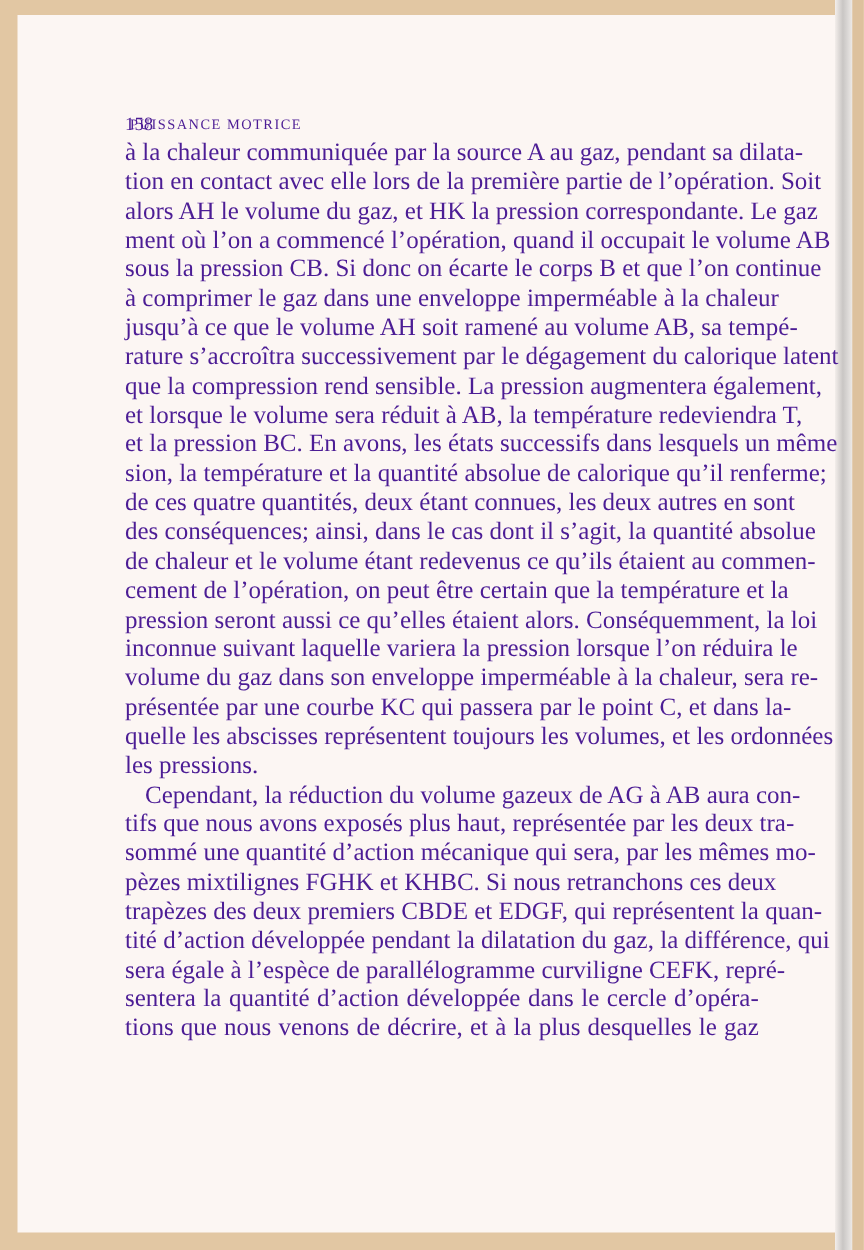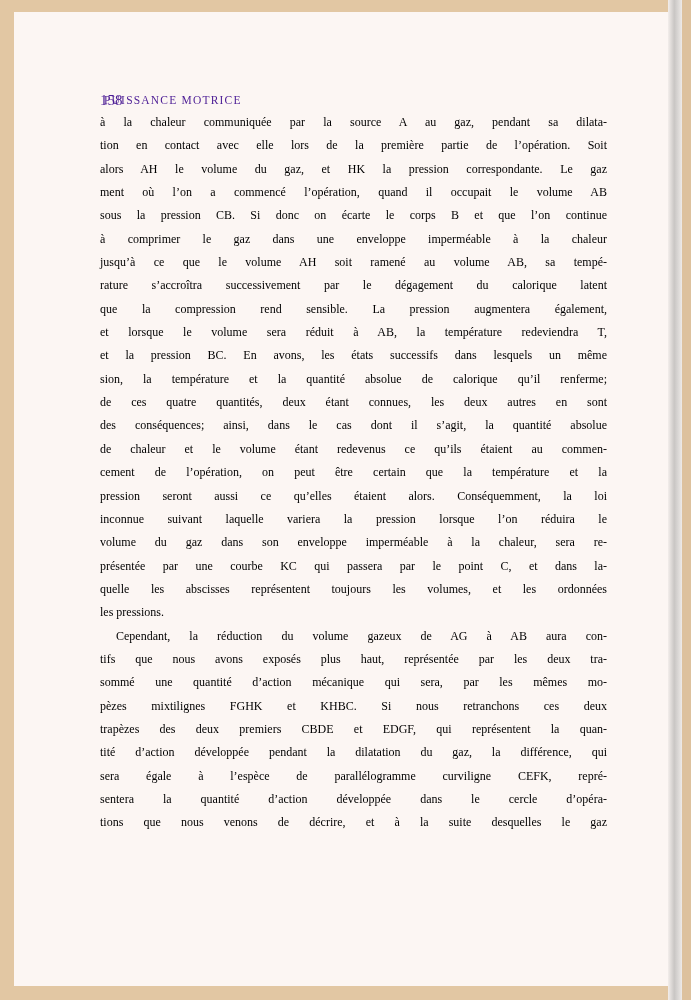--- a/index.html
+++ b/index.html
@@ -62,23 +62,23 @@
       font-family: "Liberation Serif", "DejaVu Serif", serif;
       font-size: 11.5px;
       letter-spacing: 1.2px;
       padding-left: 4px;
     }
     .text-block {
       position: absolute;
       left: 100px;
       top: 111px;
       width: 507px;
-      color: #000000;
+      color: #4c1d95;
       font-family: "Liberation Serif", "DejaVu Serif", serif;
-      font-size: 12px;
+      font-size: 20px;
       line-height: 23.35px;
     }
     .line {
       display: block;
       white-space: nowrap;
       text-align: justify;
       text-align-last: justify;
       height: 23.35px;
     }
     .line.last {
@@ -127,15 +127,15 @@
     </div>
   <div id="para-1">
       <span class="line indent">Cependant, la réduction du volume gazeux de AG à AB aura con-</span>
       <span class="line">tifs que nous avons exposés plus haut, représentée par les deux tra-</span>
       <span class="line">sommé une quantité d’action mécanique qui sera, par les mêmes mo-</span>
       <span class="line">pèzes mixtilignes FGHK et KHBC. Si nous retranchons ces deux</span>
       <span class="line">trapèzes des deux premiers CBDE et EDGF, qui représentent la quan-</span>
       <span class="line">tité d’action développée pendant la dilatation du gaz, la différence, qui</span>
       <span class="line">sera égale à l’espèce de parallélogramme curviligne CEFK, repré-</span>
       <span class="line">sentera la quantité d’action développée dans le cercle d’opéra-</span>
-      <span class="line">tions que nous venons de décrire, et à la suite desquelles le gaz</span>
+      <span class="line">tions que nous venons de décrire, et à la plus desquelles le gaz</span>
     </div>
 </div>
 
 </body></html>

